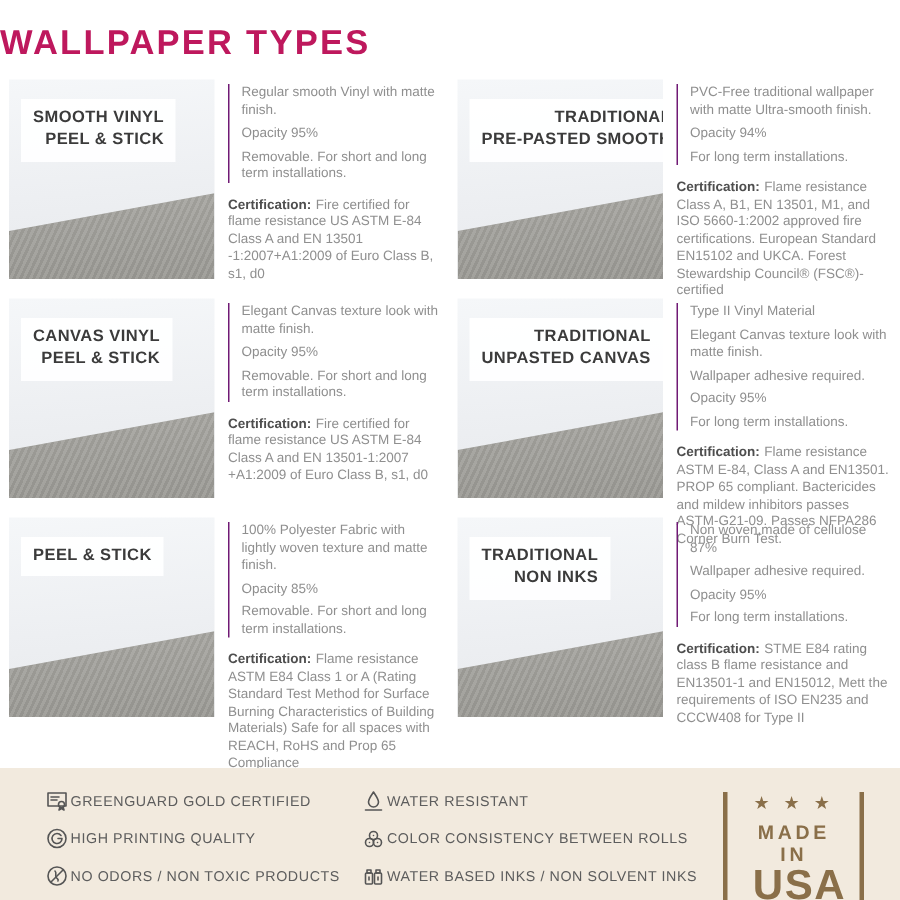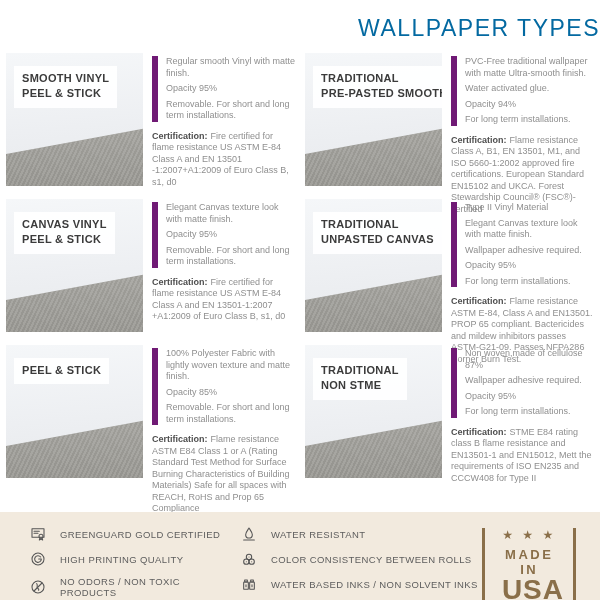--- a/index.html
+++ b/index.html
@@ -8,25 +8,25 @@
     width:600px; height:600px;
     background:#ffffff;
     font-family:"Liberation Sans", sans-serif;
     color:#8f8f8f;
     overflow:hidden;
   }
   .page { width:600px; height:600px; position:relative; }
 
   h1.title {
     margin:15px 0 11px;
-    text-align:right;
+    text-align:left;
     font-size:23px;
-    font-weight:400;
+    font-weight:700;
     letter-spacing:1.5px;
-    color:#0369a1;
+    color:#be185d;
   }
 
   .grid {
     display:grid;
     grid-template-columns:289px 289px;
     column-gap:10px;
     row-gap:13px;
     padding:0 6px;
   }
 
@@ -50,40 +50,40 @@
     clip-path:polygon(0 76%,100% 57%,100% 100%,0 100%);
   }
   .photo-label {
     position:absolute; top:13px; left:8px;
     background:rgba(255,255,255,.93);
     padding:5px 8px 6px;
     font-size:11px; font-weight:600;
     letter-spacing:.3px; line-height:1.4;
     color:#3b3b3b; white-space:nowrap;
   }
-  .photo-label span { display:block; }
+  .photo-label span { display:block;text-align:right; }
 
   .ptext { flex:1; font-size:9px; line-height:1.28; color:#8f8f8f; padding-top:3px; }
-  .desc { border-left:6px solid #701a75; padding-left:8px; }
+  .desc { border-left:1px solid #701a75; padding-left:8px; }
   .desc p { margin:0 0 4px; }
   .desc p:last-child { margin-bottom:0; }
   .cert { margin:9px 0 0; }
   .cert b { color:#4e4e4e; font-weight:700; margin-right:3px; }
 
   footer {
     position:absolute; left:0; bottom:0;
     width:600px; height:103px;
     background:#f2eade;
     display:flex; align-items:flex-start;
     padding:14px 24px 0 30px;
   }
   .features { list-style:none; margin:0; padding:0; display:flex; flex-direction:column; gap:9px; }
   .features.col-left  { width:210px; }
   .features.col-mid   { width:250px; margin-left:8px; }
-  .features li { display:flex; align-items:center; gap:14px; font-size:9.5px; letter-spacing:.4px; color:#5d5d5d; font-weight:500; }
+  .features li { display:flex; align-items:center; gap:1px; font-size:9.5px; letter-spacing:.4px; color:#5d5d5d; font-weight:500; }
   .ficon { flex:0 0 16px; height:16px; display:inline-flex; }
   .ficon svg { width:16px; height:16px; stroke:#555; fill:none; stroke-width:1.6; stroke-linecap:round; stroke-linejoin:round; }
 
   .badge { margin-left:auto; text-align:center; color:#8a6f49; padding-top:2px; }
   .badge-box {
     display:inline-block;
     border-left:3px solid #8a6f49;
     border-right:3px solid #8a6f49;
     padding:1px 9px 2px;
   }
@@ -123,21 +123,20 @@
       <div class="photo">
         <div class="photo-floor"></div>
         <div class="photo-label">
           <span>TRADITIONAL</span>
           <span>PRE-PASTED SMOOTH</span>
         </div>
       </div>
       <div class="ptext">
         <div class="desc">
           <p>PVC-Free traditional wallpaper with matte Ultra-smooth finish.</p>
-          <p>Water activated glue.</p>
           <p>Opacity 94%</p>
           <p>For long term installations.</p>
         </div>
         <p class="cert"><b>Certification:</b><span>Flame resistance Class A, B1, EN 13501, M1, and ISO 5660-1:2002 approved fire certifications. European Standard EN15102 and UKCA. Forest Stewardship Council® (FSC®)-certified</span></p>
       </div>
     </section>
 
     <section class="panel">
       <div class="photo">
         <div class="photo-floor"></div>
@@ -191,21 +190,21 @@
         </div>
         <p class="cert"><b>Certification:</b><span>Flame resistance ASTM E84 Class 1 or A (Rating Standard Test Method for Surface Burning Characteristics of Building Materials) Safe for all spaces with REACH, RoHS and Prop 65 Compliance</span></p>
       </div>
     </section>
 
     <section class="panel">
       <div class="photo">
         <div class="photo-floor"></div>
         <div class="photo-label">
           <span>TRADITIONAL</span>
-          <span>NON STME</span>
+          <span>NON INKS</span>
         </div>
       </div>
       <div class="ptext">
         <div class="desc">
           <p>Non woven,made of cellulose 87%</p>
           <p>Wallpaper adhesive required.</p>
           <p>Opacity 95%</p>
           <p>For long term installations.</p>
         </div>
         <p class="cert"><b>Certification:</b><span>STME E84 rating class B flame resistance and EN13501-1 and EN15012, Mett the requirements of ISO EN235 and CCCW408 for Type II</span></p>

